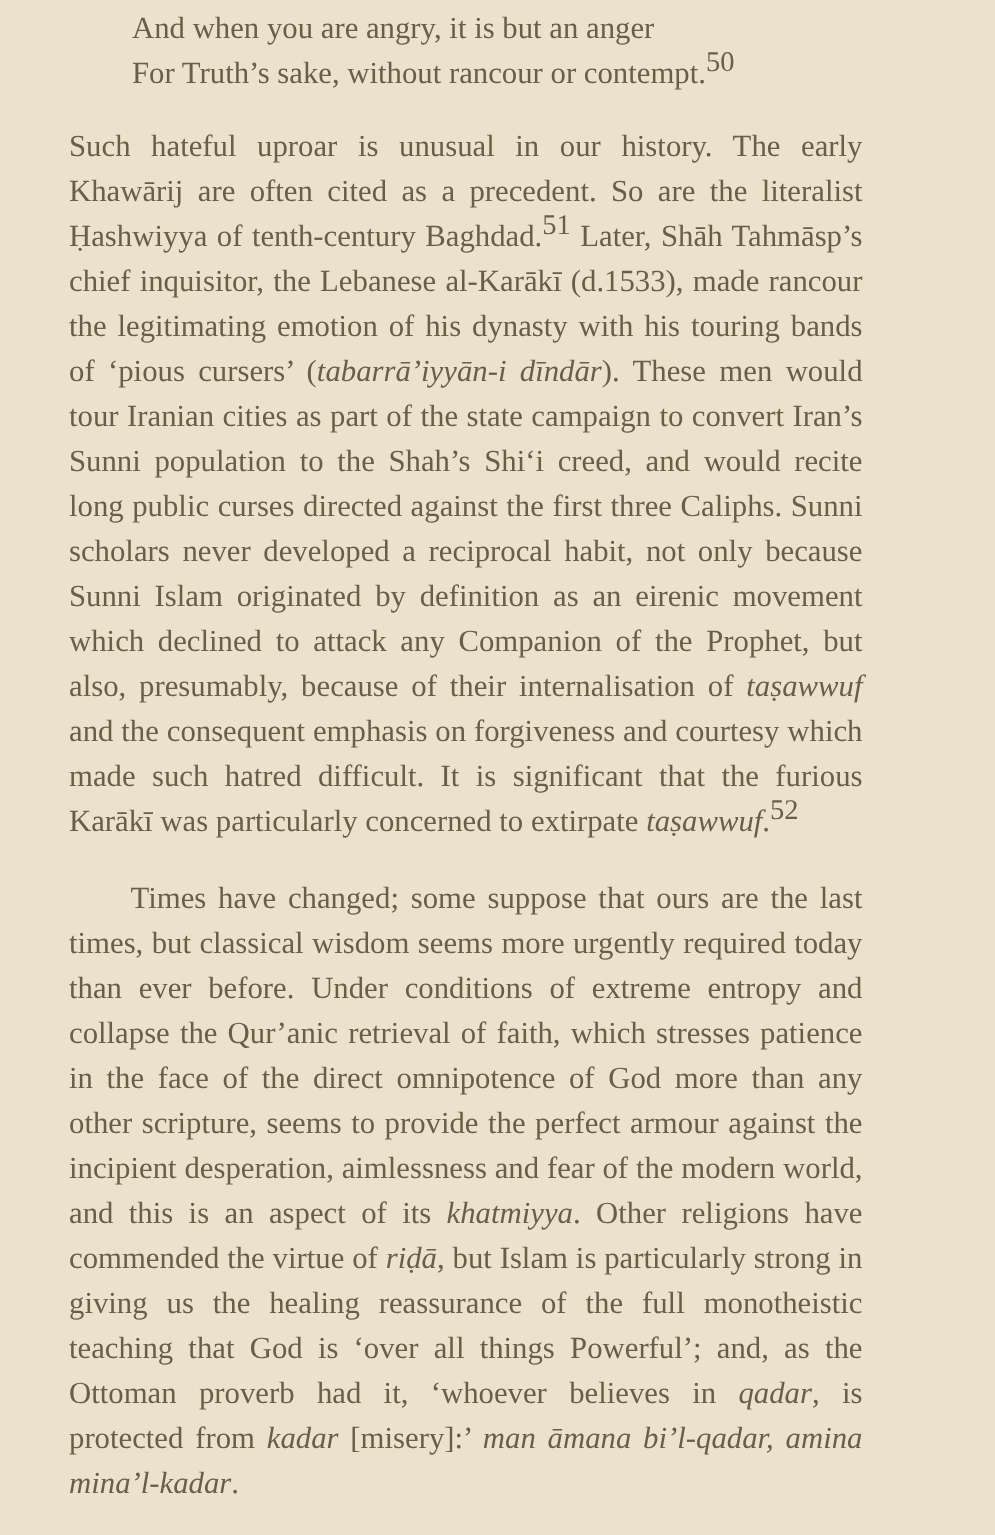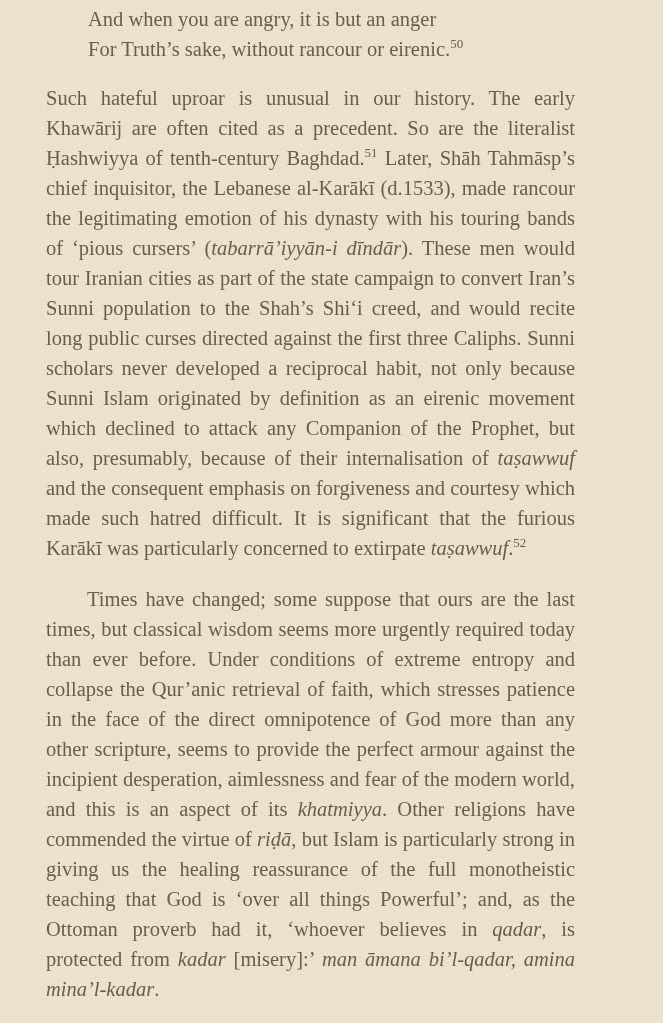--- a/index.html
+++ b/index.html
@@ -31,30 +31,30 @@
     text-align: justify;
     margin: 0;
   }
   .para.indent {
     text-indent: 41px;
     margin-top: 21px;
   }
   .para em, .verse-line em {
   }
   sup {
-    font-size: 13px;
+    font-size: 19px;
     line-height: 0;
     vertical-align: super;
     font-style: normal;
     letter-spacing: 0;
   }
 </style>
 </head>
 <body style="background-color: rgb(236, 226, 203);">
 
 <div class="page" style="background-color: rgb(236, 226, 203); color: rgb(105, 94, 72);">
   <div class="verse-block">
     <div class="verse-line"><span>And when you are angry, it is but an anger</span></div>
-    <div class="verse-line"><span>For Truth’s sake, without rancour or eirenic.</span><sup>50</sup></div>
+    <div class="verse-line"><span>For Truth’s sake, without rancour or contempt.</span><sup>50</sup></div>
   </div>
   <p class="para"><span>Such hateful uproar is unusual in our history. The early Khawārij are often cited as a precedent. So are the literalist Ḥashwiyya of tenth-century Baghdad.</span><sup>51</sup><span> Later, Shāh Tahmāsp’s chief inquisitor, the Lebanese al-Karākī (d.1533), made rancour the legitimating emotion of his dynasty with his touring bands of ‘pious cursers’ (</span><em>tabarrā’iyyān-i dīndār</em><span>). These men would tour Iranian cities as part of the state campaign to convert Iran’s Sunni population to the Shah’s Shi‘i creed, and would recite long public curses directed against the first three Caliphs. Sunni scholars never developed a reciprocal habit, not only because Sunni Islam originated by definition as an eirenic movement which declined to attack any Companion of the Prophet, but also, presumably, because of their internalisation of </span><em>taṣawwuf</em><span> and the consequent emphasis on forgiveness and courtesy which made such hatred difficult. It is significant that the furious Karākī was particularly concerned to extirpate </span><em>taṣawwuf</em><span>.</span><sup>52</sup></p>
   <p class="para indent"><span>Times have changed; some suppose that ours are the last times, but classical wisdom seems more urgently required today than ever before. Under conditions of extreme entropy and collapse the Qur’anic retrieval of faith, which stresses patience in the face of the direct omnipotence of God more than any other scripture, seems to provide the perfect armour against the incipient desperation, aimlessness and fear of the modern world, and this is an aspect of its </span><em>khatmiyya</em><span>. Other religions have commended the virtue of </span><em>riḍā</em><span>, but Islam is particularly strong in giving us the healing reassurance of the full monotheistic teaching that God is ‘over all things Powerful’; and, as the Ottoman proverb had it, ‘whoever believes in </span><em>qadar</em><span>, is protected from </span><em>kadar</em><span> [misery]:’ </span><em>man āmana bi’l-qadar, amina mina’l-kadar</em><span>.</span></p>
 </div>
 
 </body></html>

